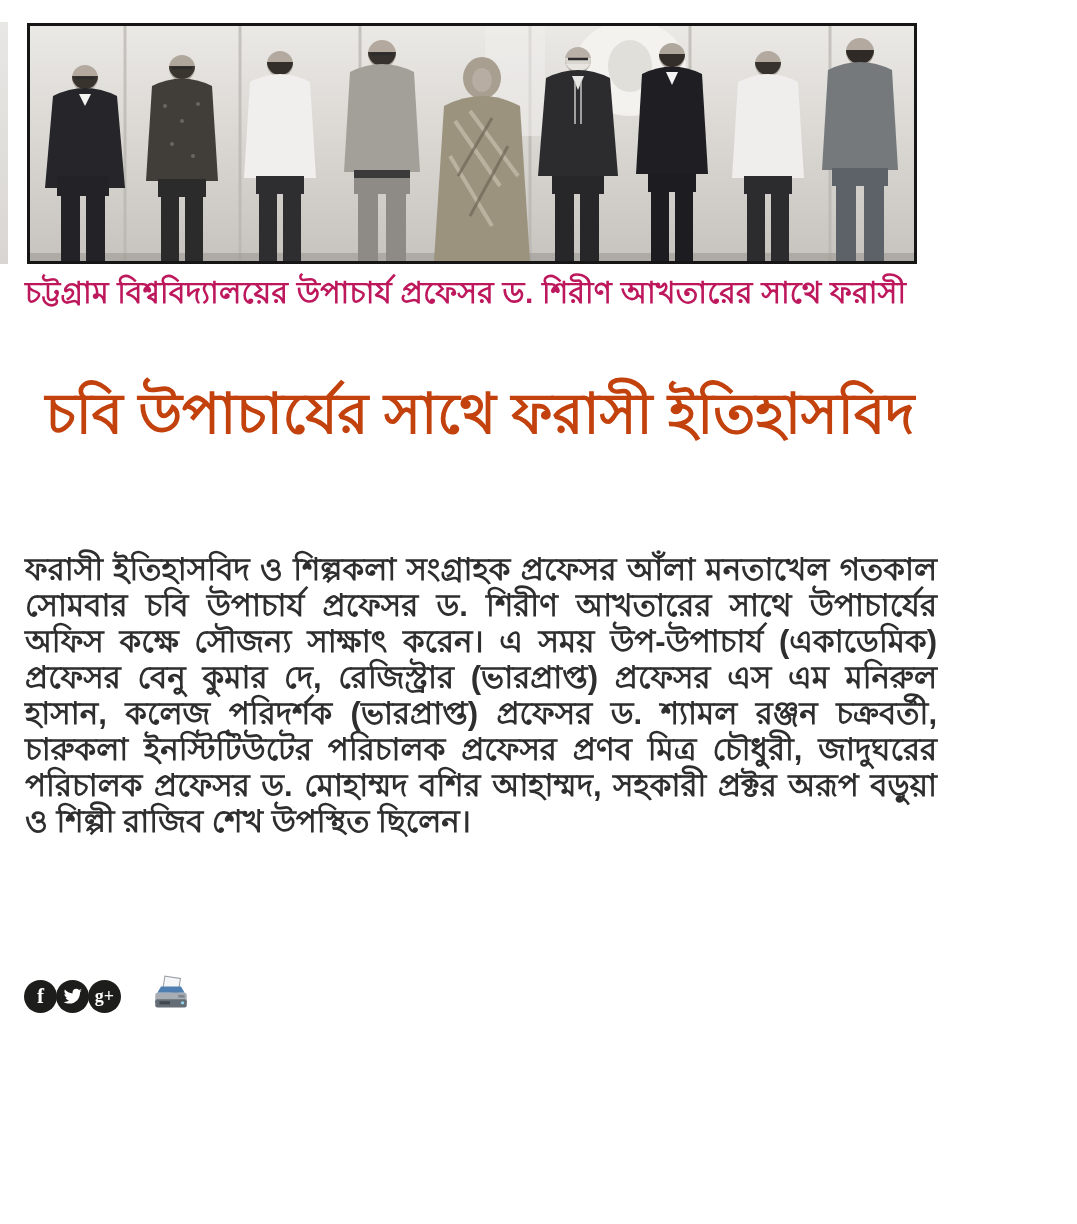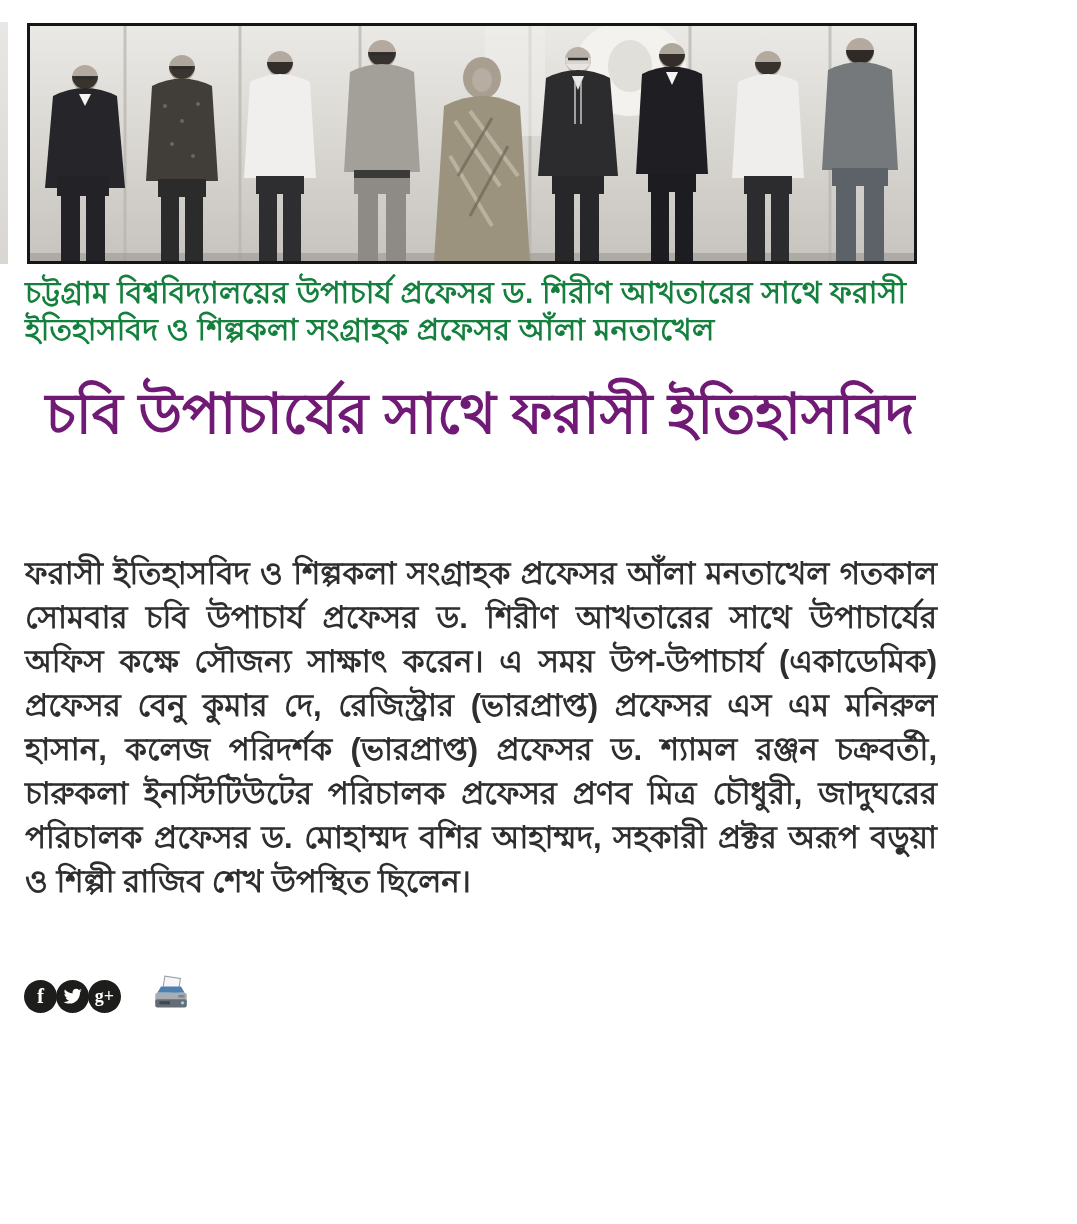--- a/index.html
+++ b/index.html
@@ -34,44 +34,44 @@
   .photo-frame svg { display: block; width: 100%; height: 100%; }
 
   
   .caption {
     position: absolute;
     left: 25px; top: 274px;
     width: 915px;
     font-size: 30px;
     line-height: 37px;
     font-weight: 700;
-    color: #15803d;
+    color: #be185d;
     letter-spacing: .2px;
   }
 
   
   .headline {
     position: absolute;
     left: 25px; top: 372px;
     width: 910px;
     text-align: center;
     font-size: 56px;
     line-height: 84px;
     font-weight: 800;
-    color: #701a75;
+    color: #c2410c;
   }
   .headline .hl { display: block; white-space: nowrap; }
 
   
   .article-body {
     position: absolute;
     left: 25px; top: 552px;
     width: 912px;
     font-size: 31px;
-    line-height: 44px;
+    line-height: 36px;
     font-weight: 600;
     color: #2e2e2e;
     text-align: justify;
   }
   .article-body p { margin-bottom: 12px; }
 
   
   .share-row {
     position: absolute;
     left: 24px; top: 976px;
@@ -244,21 +244,20 @@
         <path d="M798,44 q32,-16 64,0 l6,100 h-76 z" fill="#75797c"></path>
         <rect x="802" y="142" width="56" height="18" fill="#5d6269"></rect>
         <rect x="806" y="156" width="20" height="79" fill="#5d6269"></rect>
         <rect x="834" y="156" width="20" height="79" fill="#5d6269"></rect>
       </g>
     </svg>
   </figure>
 
   <div class="caption">
     <div>চট্টগ্রাম বিশ্ববিদ্যালয়ের উপাচার্য প্রফেসর ড. শিরীণ আখতারের সাথে ফরাসী</div>
-    <div>ইতিহাসবিদ ও শিল্পকলা সংগ্রাহক প্রফেসর আঁলা মনতাখেল</div>
   </div>
 
   <h1 class="headline">
     <span class="hl">চবি উপাচার্যের সাথে ফরাসী ইতিহাসবিদ</span>
   </h1>
 
   <div class="article-body">
     <p>ফরাসী ইতিহাসবিদ ও শিল্পকলা সংগ্রাহক প্রফেসর আঁলা মনতাখেল গতকাল সোমবার চবি উপাচার্য প্রফেসর ড. শিরীণ আখতারের সাথে উপাচার্যের অফিস কক্ষে সৌজন্য সাক্ষাৎ করেন। এ সময় উপ-উপাচার্য (একাডেমিক) প্রফেসর বেনু কুমার দে, রেজিস্ট্রার (ভারপ্রাপ্ত) প্রফেসর এস এম মনিরুল হাসান, কলেজ পরিদর্শক (ভারপ্রাপ্ত) প্রফেসর ড. শ্যামল রঞ্জন চক্রবর্তী, চারুকলা ইনস্টিটিউটের পরিচালক প্রফেসর প্রণব মিত্র চৌধুরী, জাদুঘরের পরিচালক প্রফেসর ড. মোহাম্মদ বশির আহাম্মদ, সহকারী প্রক্টর অরূপ বড়ুয়া ও শিল্পী রাজিব শেখ উপস্থিত ছিলেন।</p>
   </div>
 

